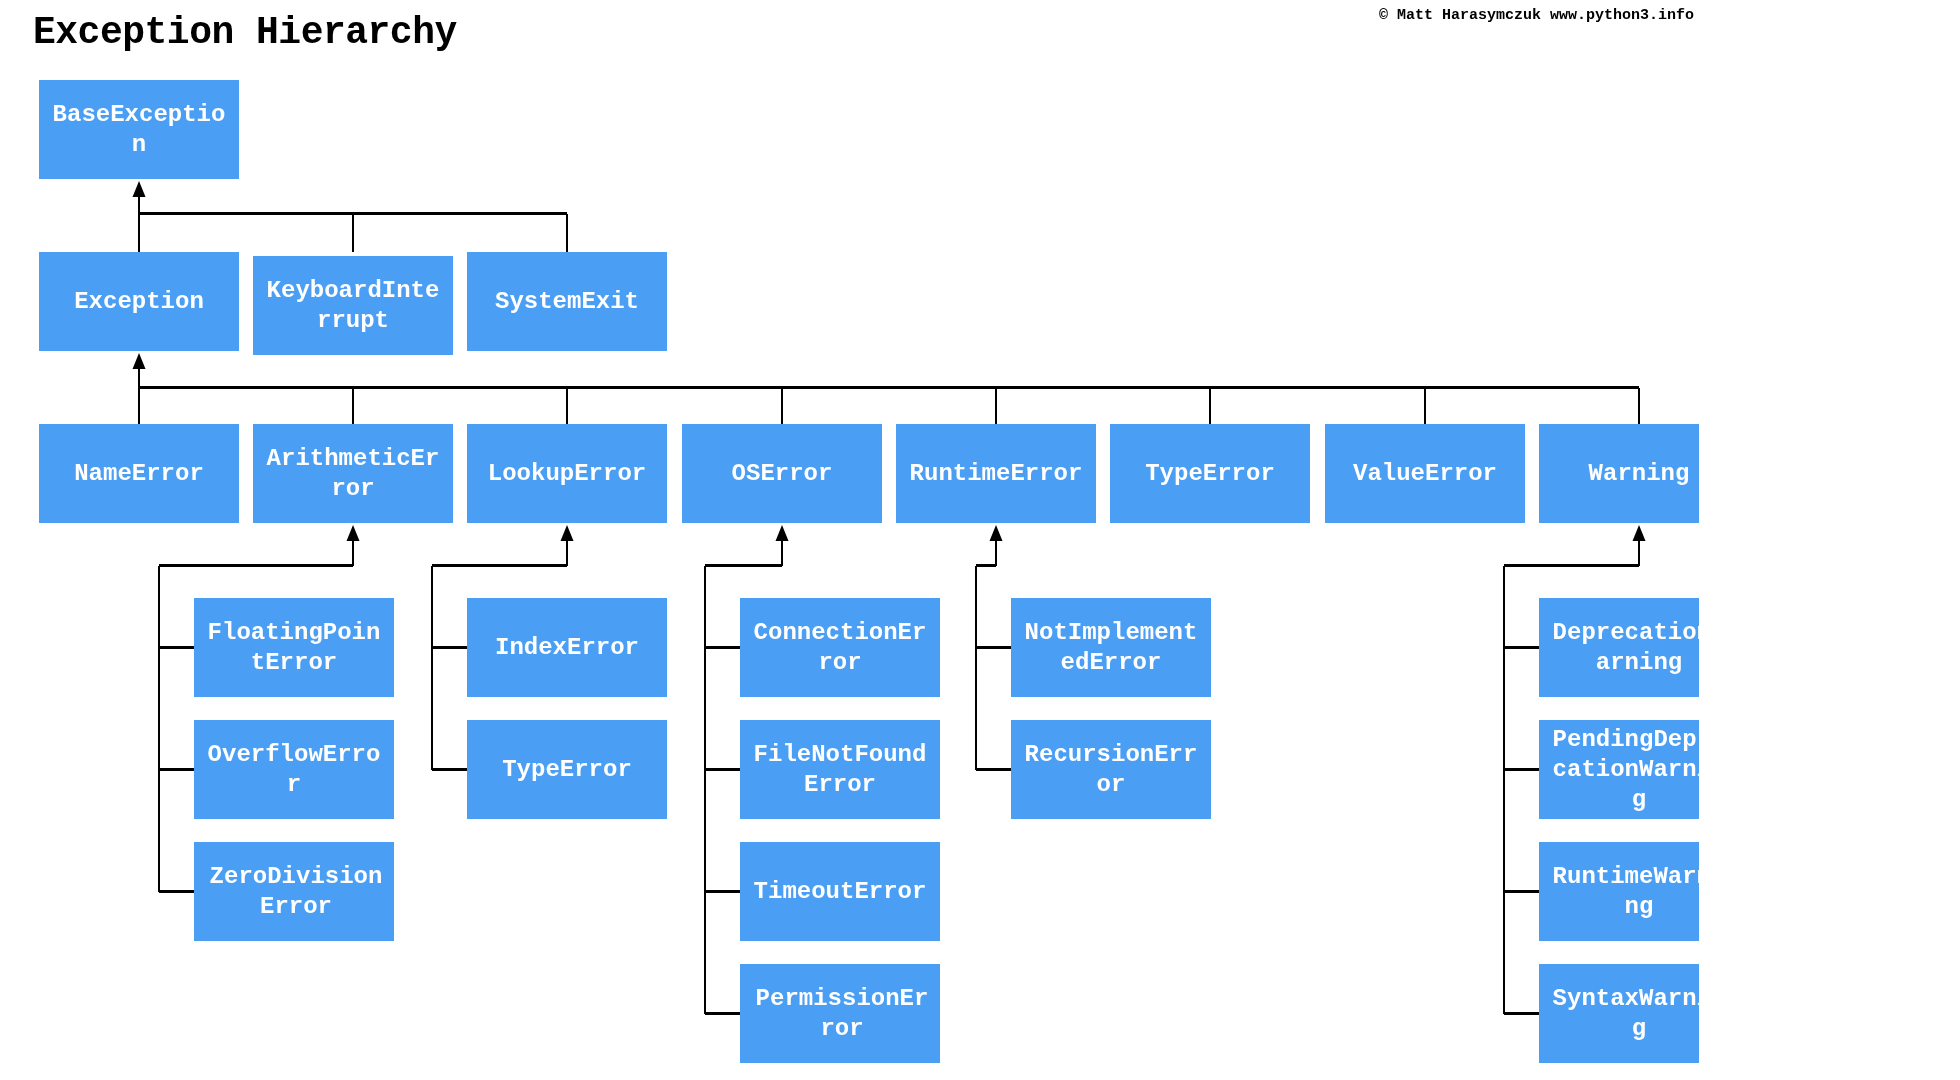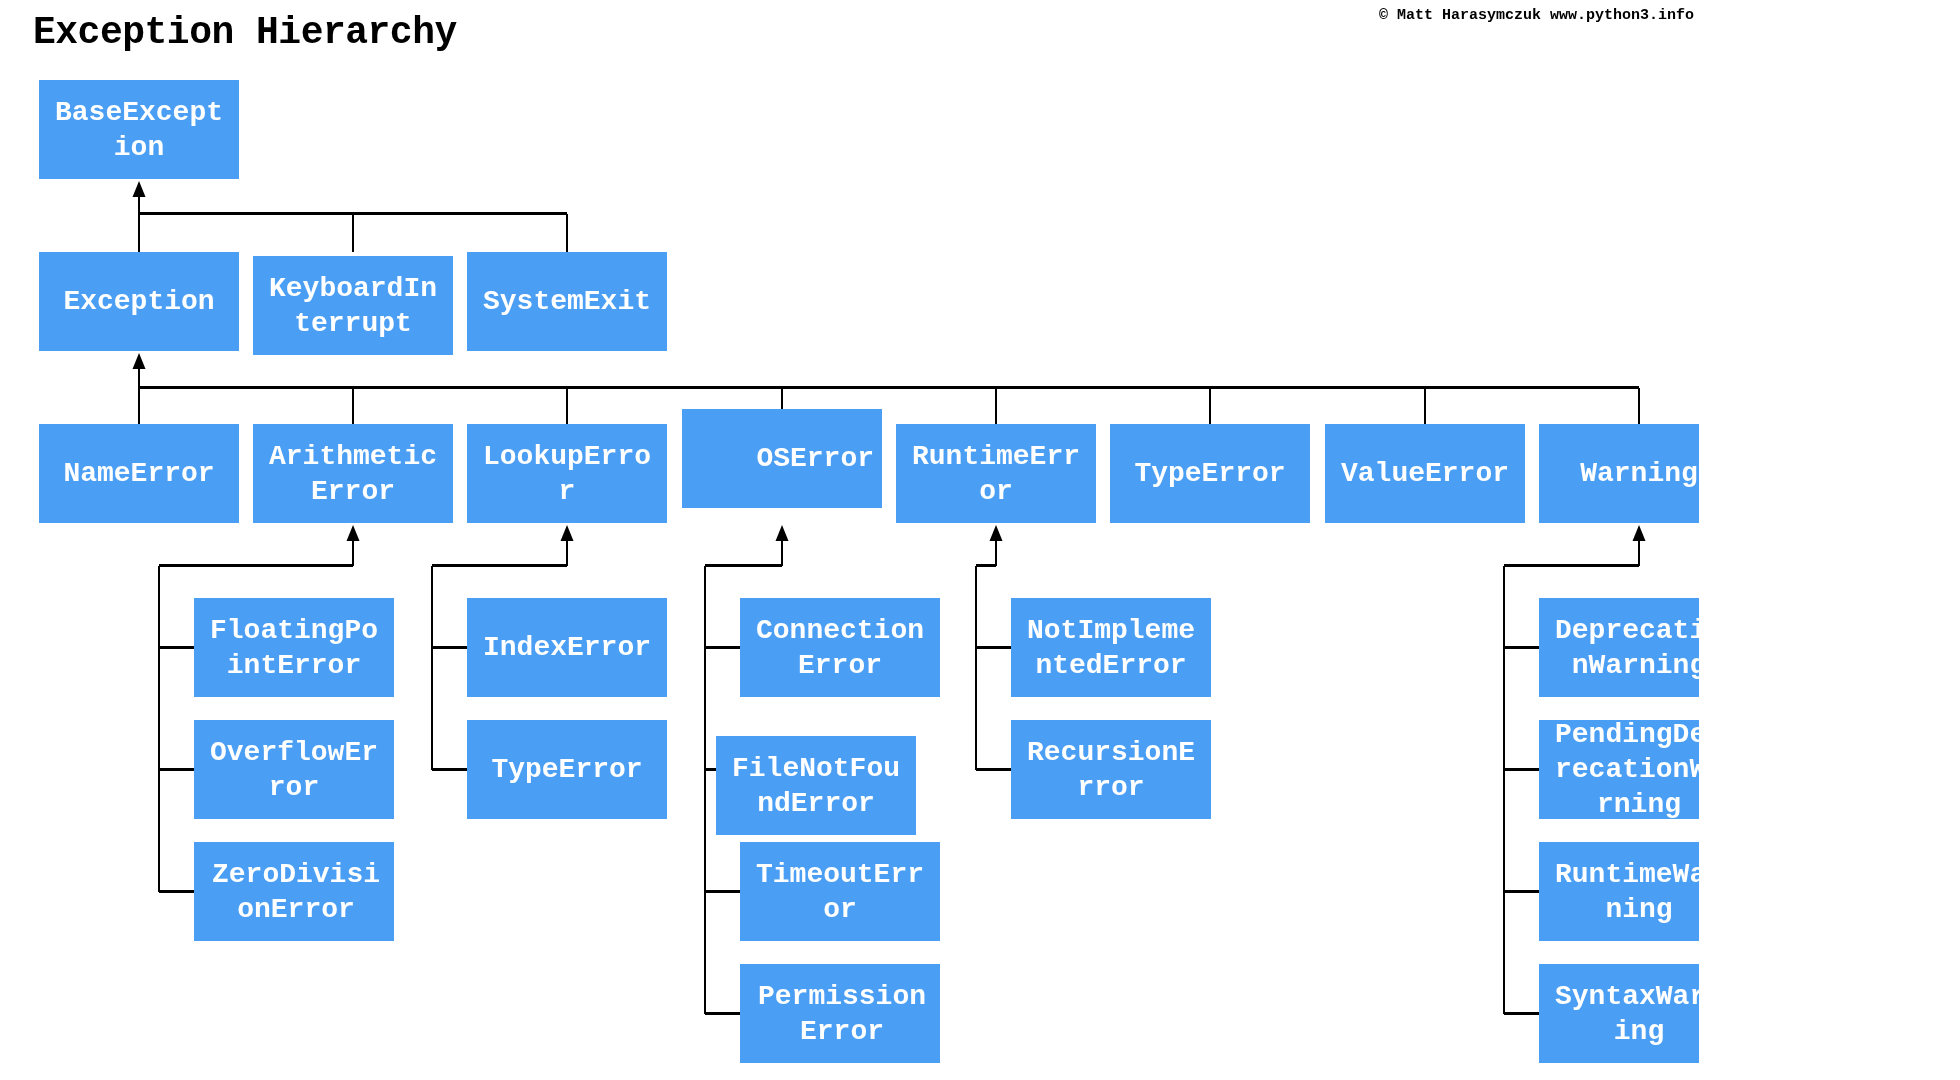--- a/index.html
+++ b/index.html
@@ -19,21 +19,21 @@
     color:var(--heading,#000000);white-space:nowrap;
   }
   svg.wires{position:absolute;left:0;top:0;width:1960px;height:1080px;}
   .node{
     position:absolute;box-sizing:border-box;
     width:200px;height:99px;padding:0 8px;
     display:flex;align-items:center;justify-content:center;
     text-align:center;
     background:var(--node-fill,#4A9EF4);
     color:var(--node-text,#ffffff);
-    font-size:28px;font-weight:bold;line-height:1.25;
+    font-size:24px;font-weight:bold;line-height:1.25;
     overflow-wrap:break-word;word-break:break-word;
   }
 </style>
 </head>
 <body>
 
 <div class="canvas" style="--node-fill: #4A9EF4; --node-text: #FFFFFF; --page-bg: #FFFFFF; --heading: #000000;">
   <div class="title">Exception Hierarchy</div>
   <div class="credit">© Matt Harasymczuk www.python3.info</div>
   <svg class="wires" id="wires">
@@ -128,27 +128,27 @@
       </div>
       <div class="node" style="left: 467px; top: 424px;">
         <span>LookupError</span>
       </div>
       <div class="node" style="left: 467px; top: 598px;">
         <span>IndexError</span>
       </div>
       <div class="node" style="left: 467px; top: 720px;">
         <span>TypeError</span>
       </div>
-      <div class="node" style="left: 682px; top: 409px; justify-content: flex-end;">
+      <div class="node" style="left: 682px; top: 424px;">
         <span>OSError</span>
       </div>
       <div class="node" style="left: 740px; top: 598px;">
         <span>ConnectionError</span>
       </div>
-      <div class="node" style="left: 716px; top: 720px; margin-top: 16px;">
+      <div class="node" style="left: 740px; top: 720px;">
         <span>FileNotFoundError</span>
       </div>
       <div class="node" style="left: 740px; top: 842px;">
         <span>TimeoutError</span>
       </div>
       <div class="node" style="left: 740px; top: 964px; padding-left: 12px;">
         <span>PermissionError</span>
       </div>
       <div class="node" style="left: 896px; top: 424px;">
         <span>RuntimeError</span>

